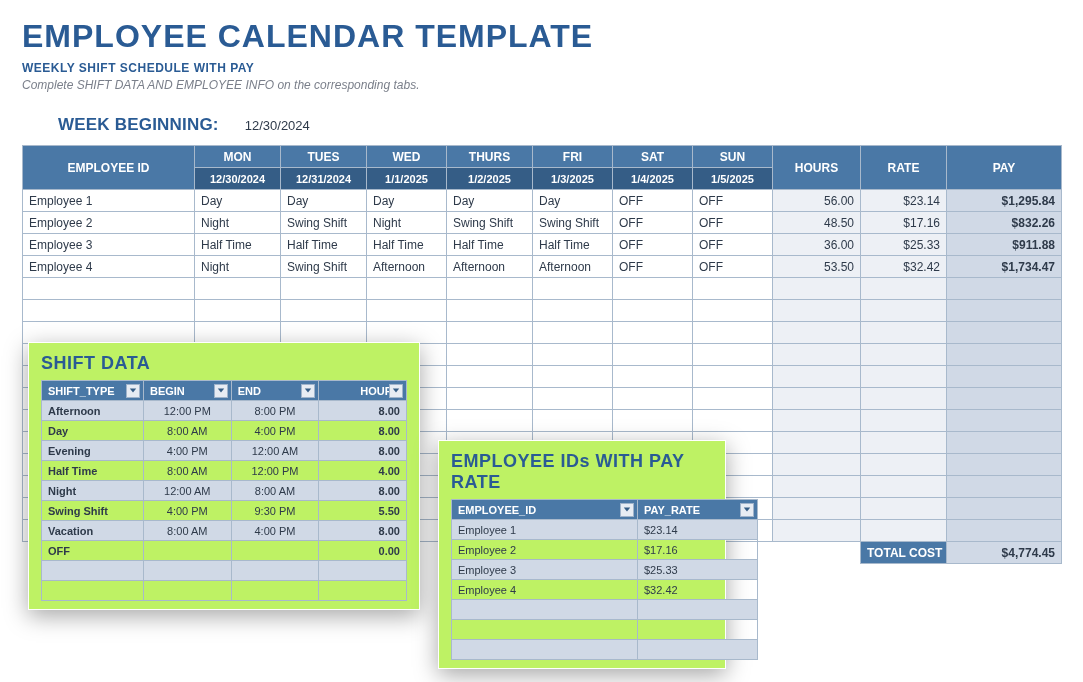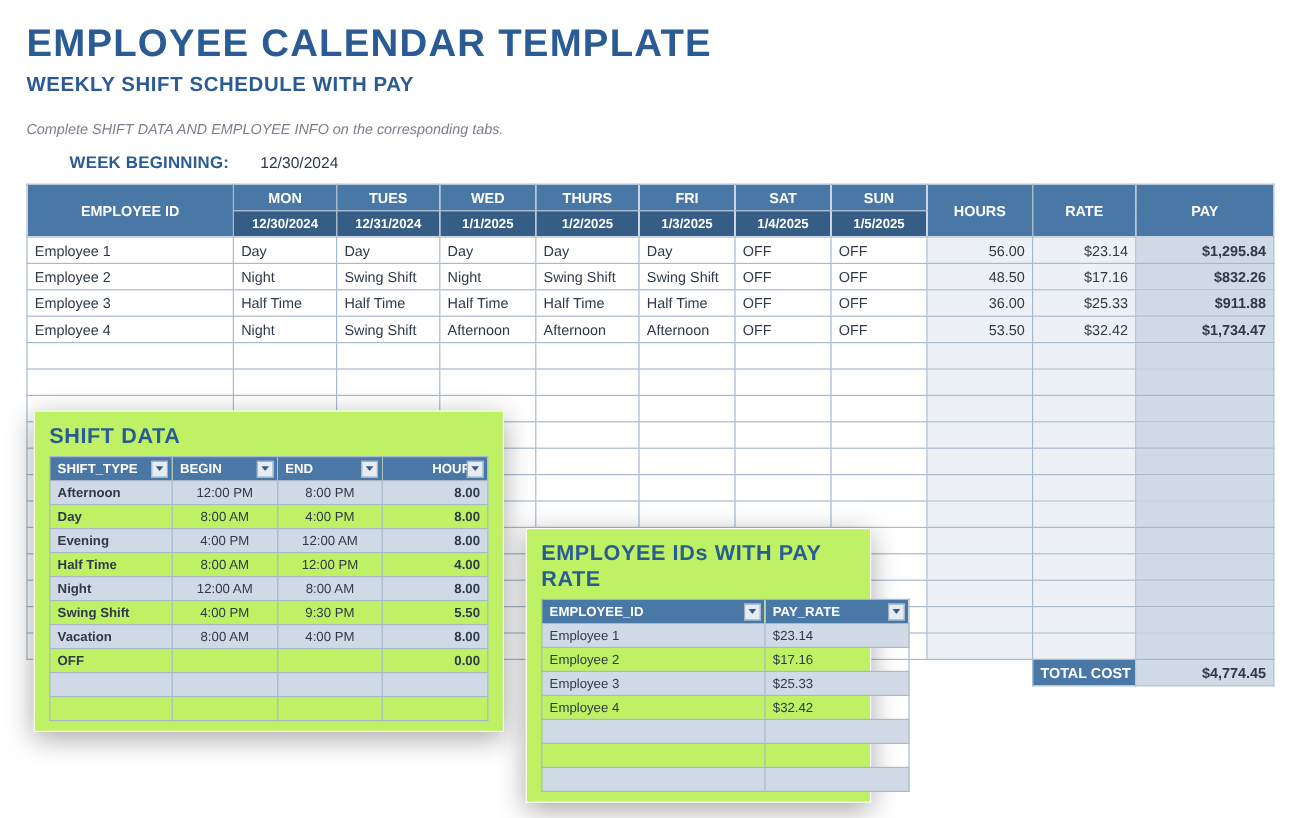--- a/index.html
+++ b/index.html
@@ -28,33 +28,33 @@
   }
   .page-title {
     color: var(--blue-title);
     font-size: 32px;
     font-weight: 700;
     letter-spacing: 1px;
     margin: 0 0 6px 0;
   }
   .subtitle {
     color: var(--blue-title);
-    font-size: 17px;
+    font-size: 12px;
     font-weight: 700;
     letter-spacing: 0.5px;
-    margin: 0 0 20px 0;
+    margin: 0 0 3px 0;
   }
   .instruction {
     color: var(--text-grey);
     font-style: italic;
     font-size: 12px;
     margin: 0 0 12px 0;
   }
   .week-row { display: flex; gap: 26px; align-items: baseline; margin: 0 0 10px 36px; }
-  .week-label { color: var(--blue-title); font-weight: 700; font-size: 14px; letter-spacing: .2px; }
+  .week-label { color: var(--blue-title); font-weight: 700; font-size: 17px; letter-spacing: .2px; margin-top: 11px; }
   .week-value { color: var(--text-dark); font-size: 13px; }
 
   table.main { border-collapse: collapse; width: 1039px; table-layout: fixed; padding-left: 16px; }
   table.main th, table.main td { border: 1px solid var(--grid); height: 22px; padding: 2px 6px; overflow: hidden; white-space: nowrap; text-overflow: clip; }
   .hdr { background: var(--blue-mid); color: #fff; font-weight: 700; text-align: center; font-size: 12px; }
   .hdr-tall { vertical-align: middle; }
   .day-date { background: var(--blue-dark); color: #fff; font-weight: 600; text-align: center; font-size: 11px; }
   .fig-col { background: var(--blue-cell-bg); text-align: right; }
   .fig-col-acc { background: var(--blue-light-row); text-align: right; font-weight: 600; }
   .row-label { text-align: left; }

